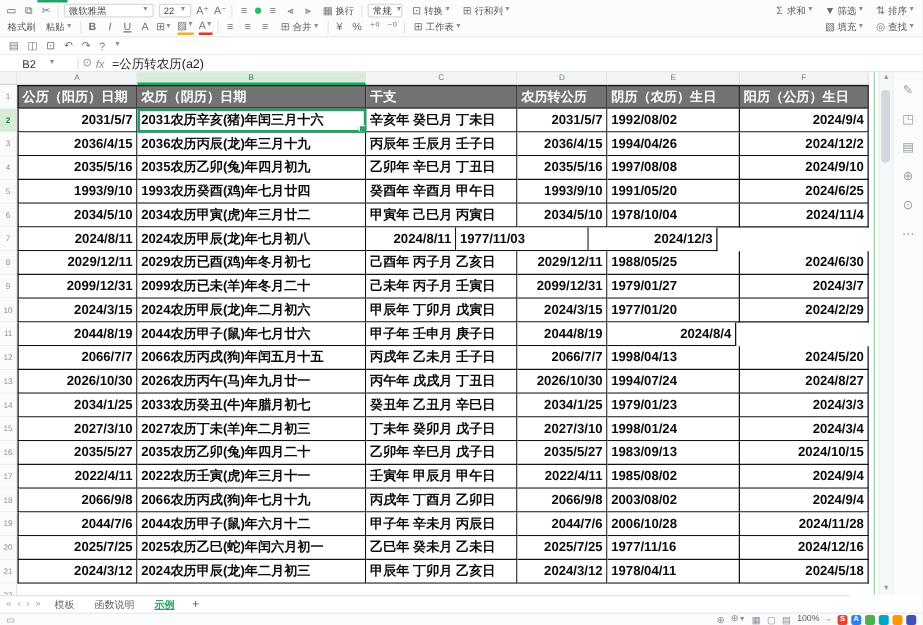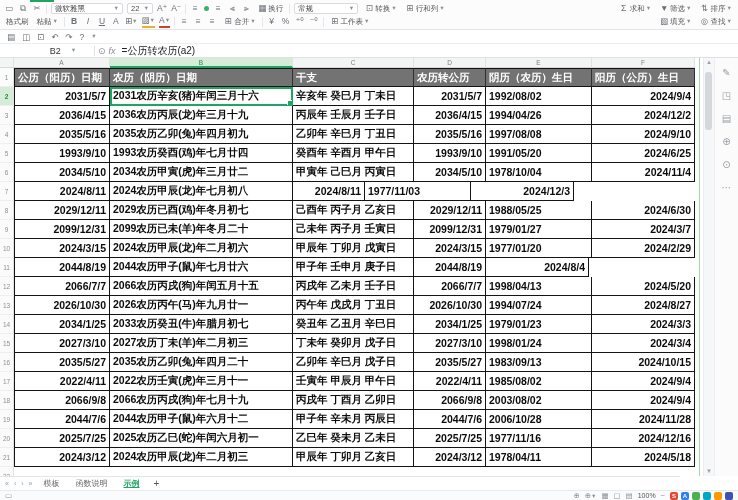--- a/index.html
+++ b/index.html
@@ -23,21 +23,21 @@
   .uA2{border-bottom:2px solid #d23f31;line-height:1;}
   .greendot{width:5px;height:5px;border-radius:50%;background:#35b56a;display:inline-block;}
 
   
   .quickbar{position:absolute;top:30px;left:0;width:738px;height:14px;border-bottom:1px solid #eceef0;
             display:flex;align-items:center;gap:7px;padding:0 7px;font-size:9px;color:#5b6066;box-sizing:border-box;background:#fff;}
   .qb-ico{font-size:8.5px;color:#6a6f76;}
 
   
   .formulabar{position:absolute;top:44px;left:0;width:738px;height:14px;border-bottom:1px solid #dfe1e4;
-              display:flex;align-items:center;font-size:9px;background:#fff;box-sizing:border-box;padding-left:32px;}
+              display:flex;align-items:center;font-size:9px;background:#fff;box-sizing:border-box;}
   .namebox{width:62px;display:flex;align-items:center;justify-content:center;gap:10px;color:#333;}
   .fb-sep{width:1px;height:10px;background:#dfe1e4;}
   .fb-ico{font-size:9px;color:#8a8f96;margin:0 3px;}
   .fx{font-style:italic;color:#8a8f96;font-size:9px;margin-right:6px;}
   .fb-text{color:#222;font-size:10px;text-align:center;}
 
   
   .colheads{position:absolute;top:58px;left:0;height:10px;display:flex;}
   .ch{box-sizing:border-box;height:10px;border-right:1px solid #e0e2e4;border-bottom:1px solid #d6d8da;
       background:#f3f5f4;font-size:6.5px;color:#7a7f85;display:flex;align-items:center;justify-content:center;}
@@ -114,21 +114,21 @@
       <span class="rb-ico">≡</span>
       <span class="greendot"></span>
       <span class="rb-ico">≡</span>
       <span class="rb-ico">⫷</span>
       <span class="rb-ico">⫸</span>
       <span class="rb-btn">
         <span class="rb-ico">▦</span>
         <span>换行</span>
       </span>
       <span class="vsep"></span>
-      <span class="rb-box" style="width:64px">
+      <span class="rb-box" style="width:28px">
         <span>常规</span>
         <span class="caret">▼</span>
       </span>
       <span class="rb-btn">
         <span class="rb-ico">⊡</span>
         <span>转换</span>
         <span class="caret">▼</span>
       </span>
       <span class="rb-btn">
         <span class="rb-ico">⊞</span>

